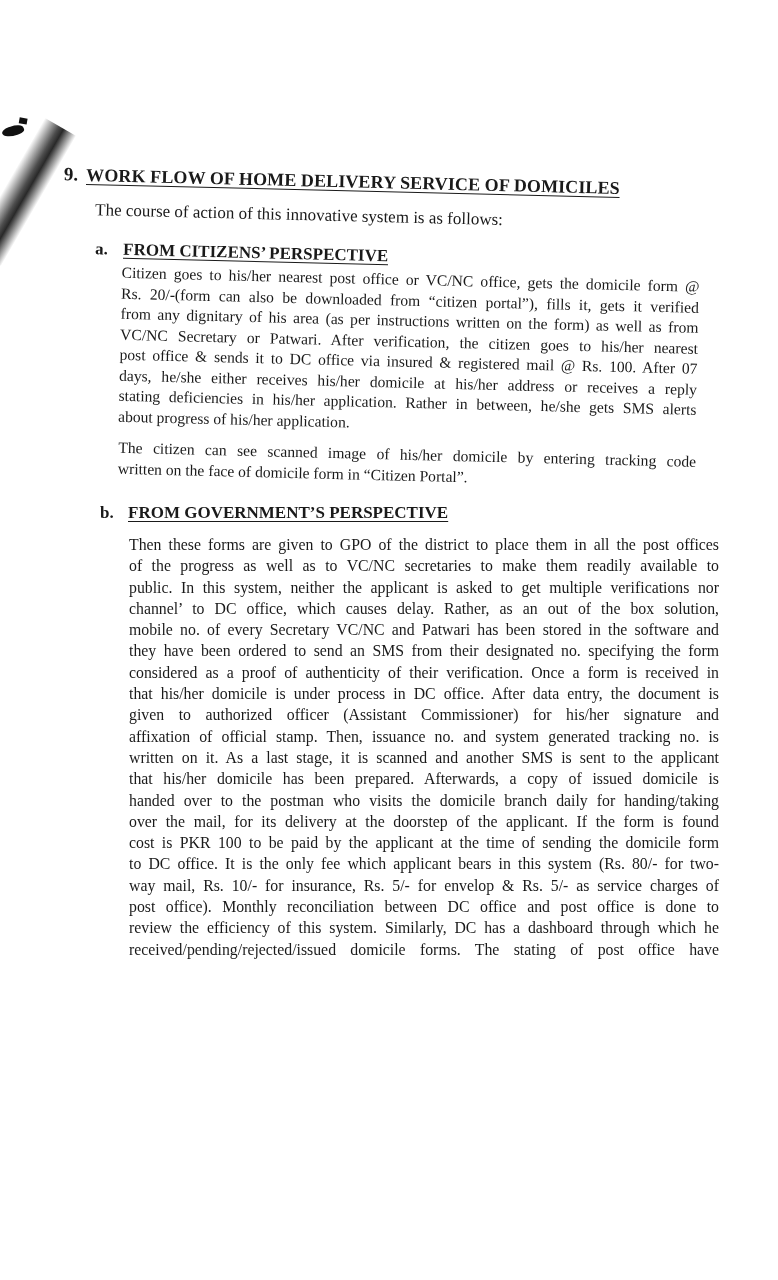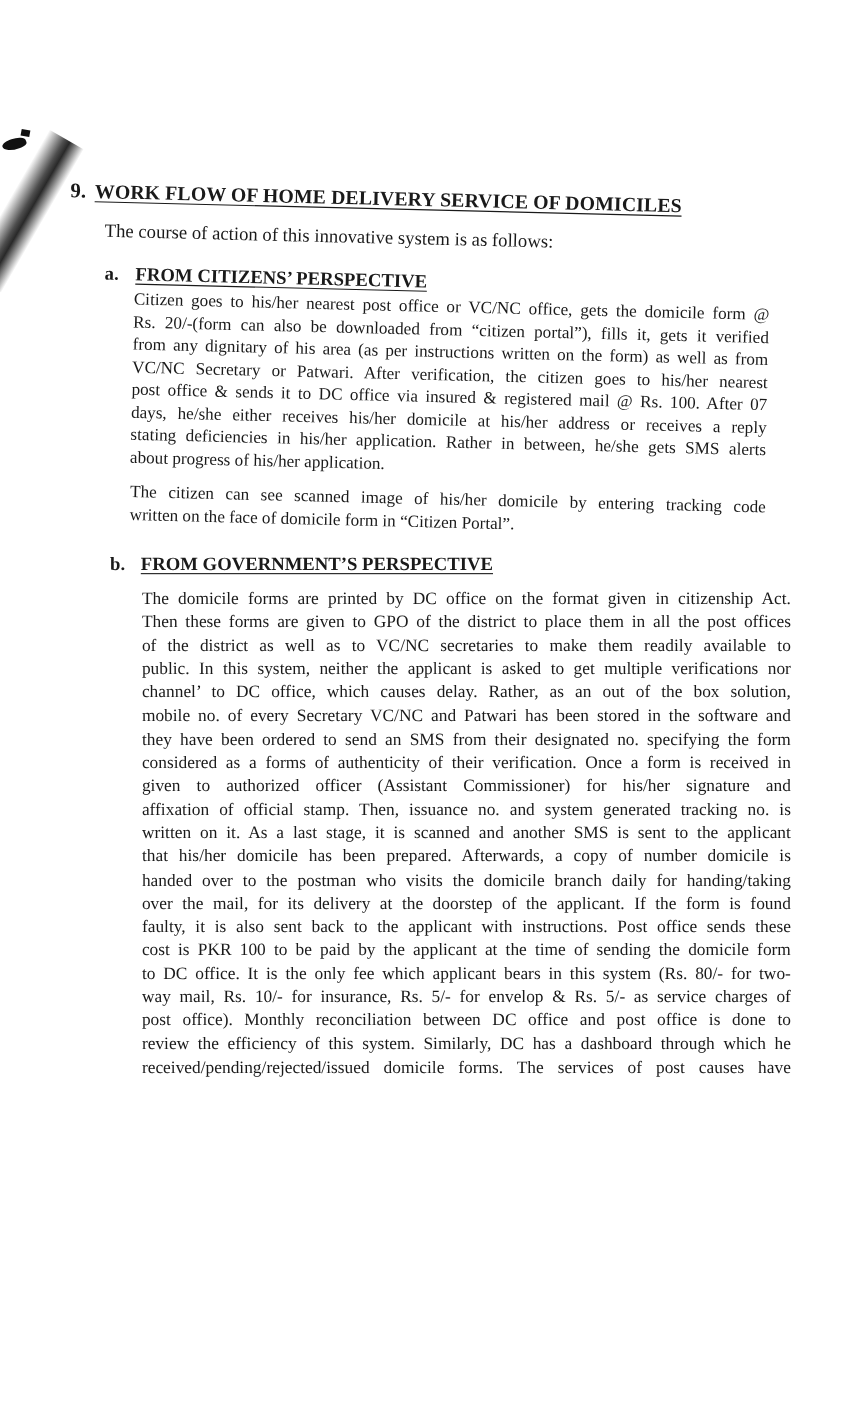--- a/index.html
+++ b/index.html
@@ -182,36 +182,35 @@
       <span class="line last">written on the face of domicile form in “Citizen Portal”.</span>
     </div>
   </div>
 
   <div class="sub-heading sub-b">
     <span class="sub-letter">b.</span>
     <span class="sub-title">FROM GOVERNMENT’S PERSPECTIVE</span>
   </div>
 
   <div class="para para-b">
-    <span class="line">The domicile forms are printed by DC office on the format given in citizenship Act.</span>
     <span class="line">Then these forms are given to GPO of the district to place them in all the post offices</span>
-    <span class="line">of the district as well as to VC/NC secretaries to make them readily available to</span>
+    <span class="line">of the progress as well as to VC/NC secretaries to make them readily available to</span>
     <span class="line">public. In this system, neither the applicant is asked to get multiple verifications nor</span>
     <span class="line">channel’ to DC office, which causes delay. Rather, as an out of the box solution,</span>
     <span class="line">mobile no. of every Secretary VC/NC and Patwari has been stored in the software and</span>
     <span class="line">they have been ordered to send an SMS from their designated no. specifying the form</span>
-    <span class="line">considered as a forms of authenticity of their verification. Once a form is received in</span>
+    <span class="line">considered as a proof of authenticity of their verification. Once a form is received in</span>
+    <span class="line">that his/her domicile is under process in DC office. After data entry, the document is</span>
     <span class="line">given to authorized officer (Assistant Commissioner) for his/her signature and</span>
     <span class="line">affixation of official stamp. Then, issuance no. and system generated tracking no. is</span>
     <span class="line">written on it. As a last stage, it is scanned and another SMS is sent to the applicant</span>
-    <span class="line">that his/her domicile has been prepared. Afterwards, a copy of number domicile is</span>
+    <span class="line">that his/her domicile has been prepared. Afterwards, a copy of issued domicile is</span>
     <span class="line">handed over to the postman who visits the domicile branch daily for handing/taking</span>
     <span class="line">over the mail, for its delivery at the doorstep of the applicant. If the form is found</span>
-    <span class="line">faulty, it is also sent back to the applicant with instructions. Post office sends these</span>
     <span class="line">cost is PKR 100 to be paid by the applicant at the time of sending the domicile form</span>
     <span class="line">to DC office. It is the only fee which applicant bears in this system (Rs. 80/- for two-</span>
     <span class="line">way mail, Rs. 10/- for insurance, Rs. 5/- for envelop &amp; Rs. 5/- as service charges of</span>
     <span class="line">post office). Monthly reconciliation between DC office and post office is done to</span>
     <span class="line">review the efficiency of this system. Similarly, DC has a dashboard through which he</span>
-    <span class="line">received/pending/rejected/issued domicile forms. The services of post causes have</span>
+    <span class="line">received/pending/rejected/issued domicile forms. The stating of post office have</span>
   </div>
 
 </div>
 
 </body></html>

